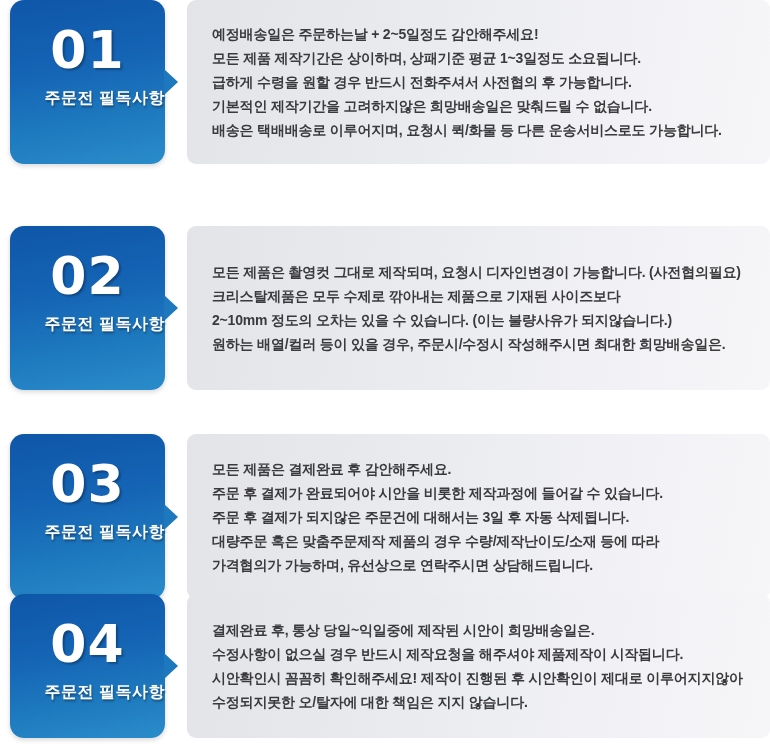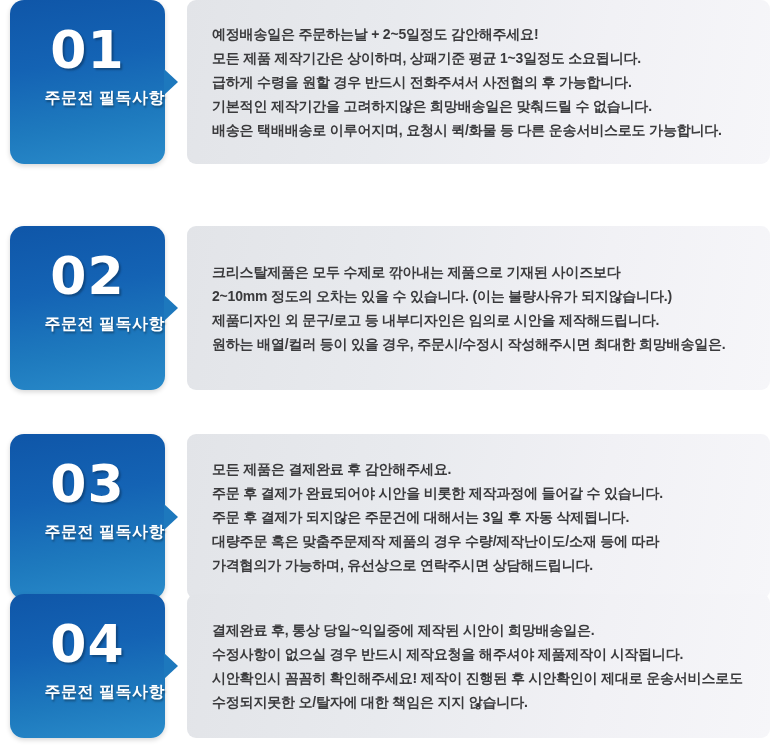--- a/index.html
+++ b/index.html
@@ -139,23 +139,23 @@
   </div>
 
   <div class="notice-row" data-index="1">
     <div class="badge">
       <div class="badge-number">02</div>
       <div class="badge-caption">주문전 필독사항</div>
       <div class="badge-arrow"></div>
     </div>
     <div class="panel">
       <div class="panel-lines">
+        <div class="panel-line">모든 제품은 촬영컷 그대로 제작되며, 요청시 디자인변경이 가능합니다. (사전협의필요)</div>
         <div class="panel-line">크리스탈제품은 모두 수제로 깎아내는 제품으로 기재된 사이즈보다</div>
         <div class="panel-line">2~10mm 정도의 오차는 있을 수 있습니다. (이는 불량사유가 되지않습니다.)</div>
-        <div class="panel-line">제품디자인 외 문구/로고 등 내부디자인은 임의로 시안을 제작해드립니다.</div>
         <div class="panel-line">원하는 배열/컬러 등이 있을 경우, 주문시/수정시 작성해주시면 최대한 희망배송일은.</div>
       </div>
     </div>
   </div>
 
   <div class="notice-row" data-index="2">
     <div class="badge">
       <div class="badge-number">03</div>
       <div class="badge-caption">주문전 필독사항</div>
       <div class="badge-arrow"></div>
@@ -174,19 +174,19 @@
   <div class="notice-row" data-index="3">
     <div class="badge">
       <div class="badge-number">04</div>
       <div class="badge-caption">주문전 필독사항</div>
       <div class="badge-arrow"></div>
     </div>
     <div class="panel">
       <div class="panel-lines">
         <div class="panel-line">결제완료 후, 통상 당일~익일중에 제작된 시안이 희망배송일은.</div>
         <div class="panel-line">수정사항이 없으실 경우 반드시 제작요청을 해주셔야 제품제작이 시작됩니다.</div>
-        <div class="panel-line">시안확인시 꼼꼼히 확인해주세요! 제작이 진행된 후 시안확인이 제대로 운송서비스로도</div>
+        <div class="panel-line">시안확인시 꼼꼼히 확인해주세요! 제작이 진행된 후 시안확인이 제대로 이루어지지않아</div>
         <div class="panel-line">수정되지못한 오/탈자에 대한 책임은 지지 않습니다.</div>
       </div>
     </div>
   </div>
 
 </div>
 
 </body></html>

